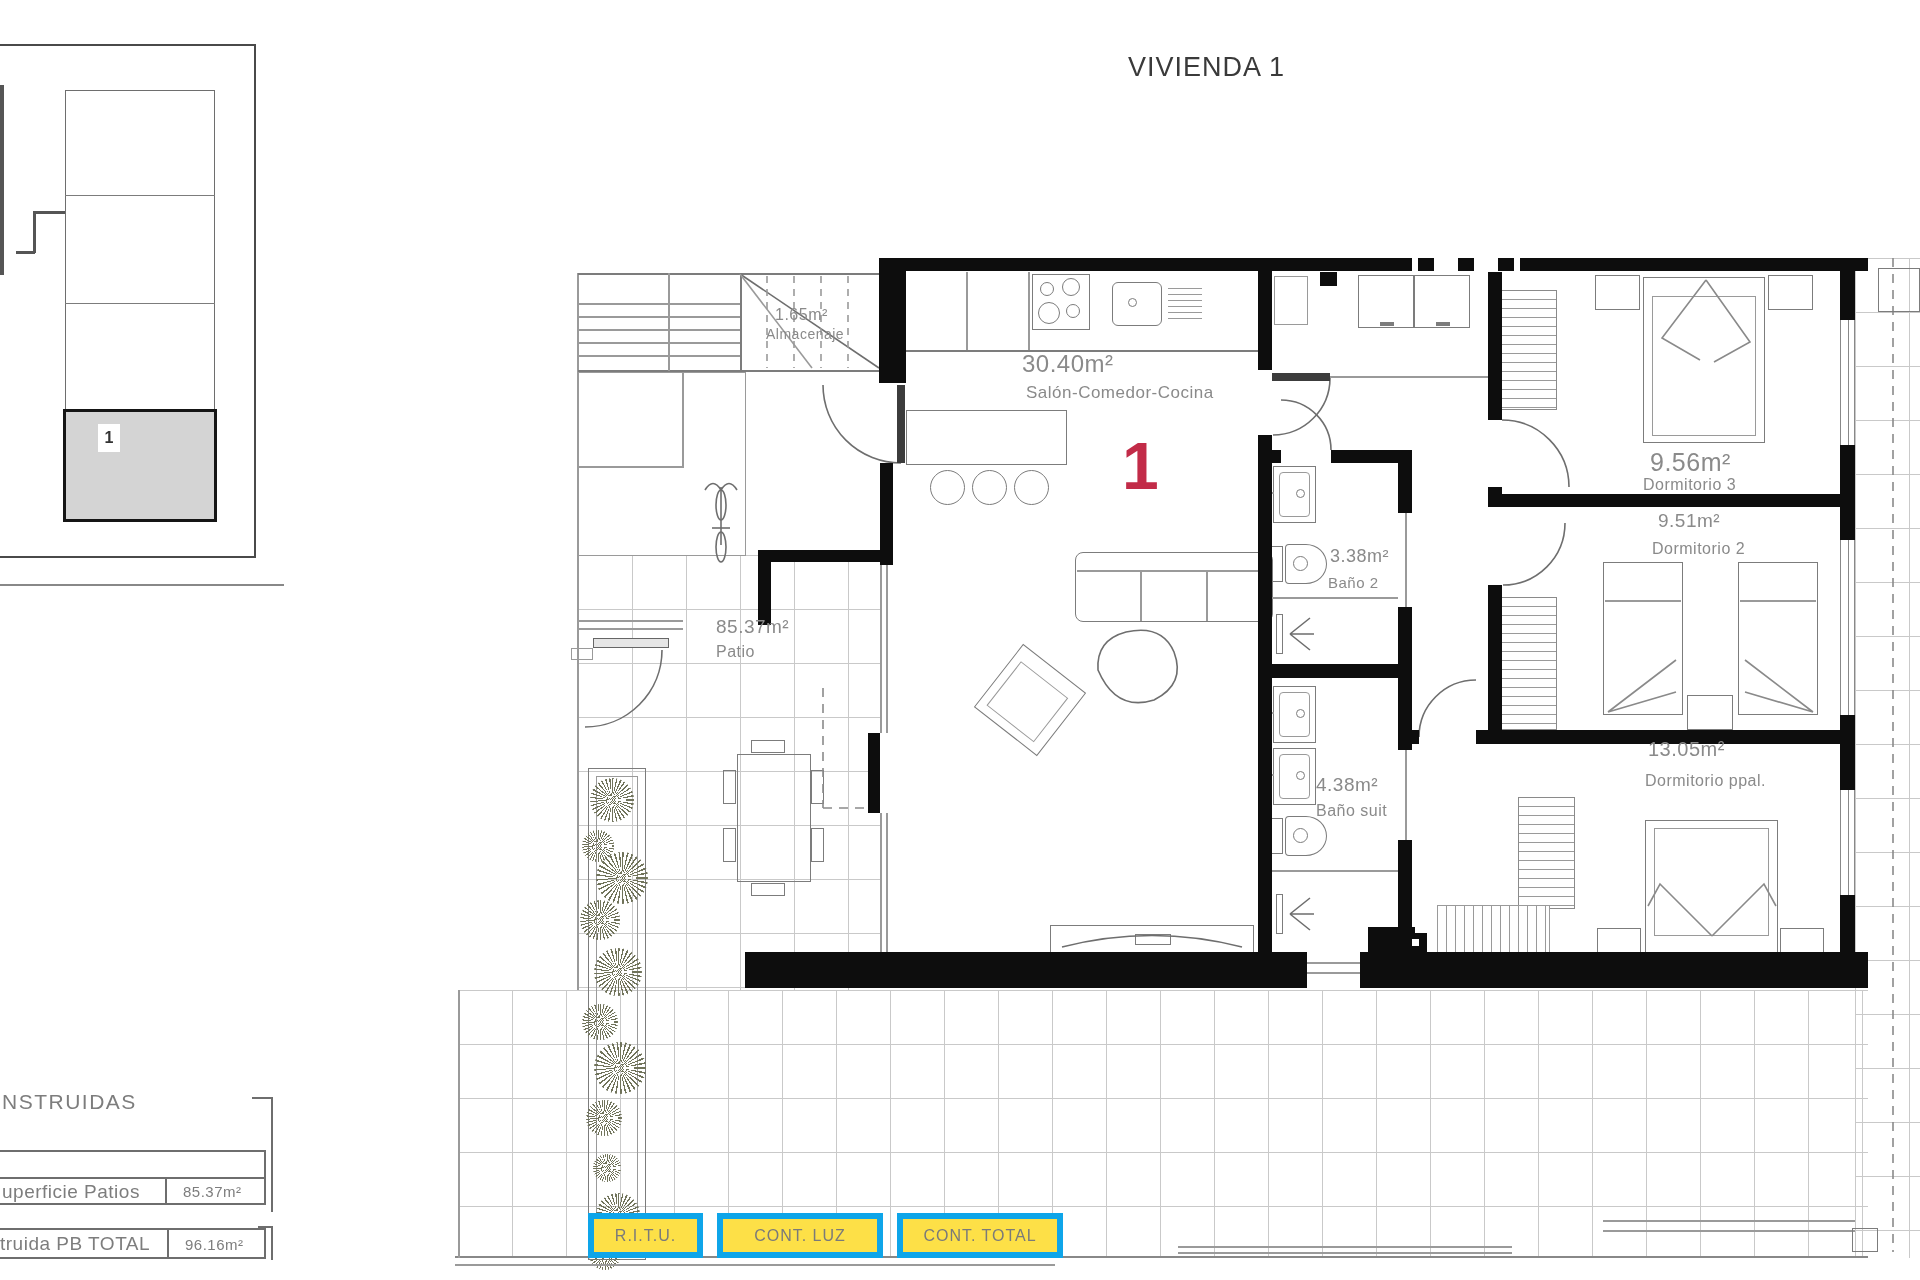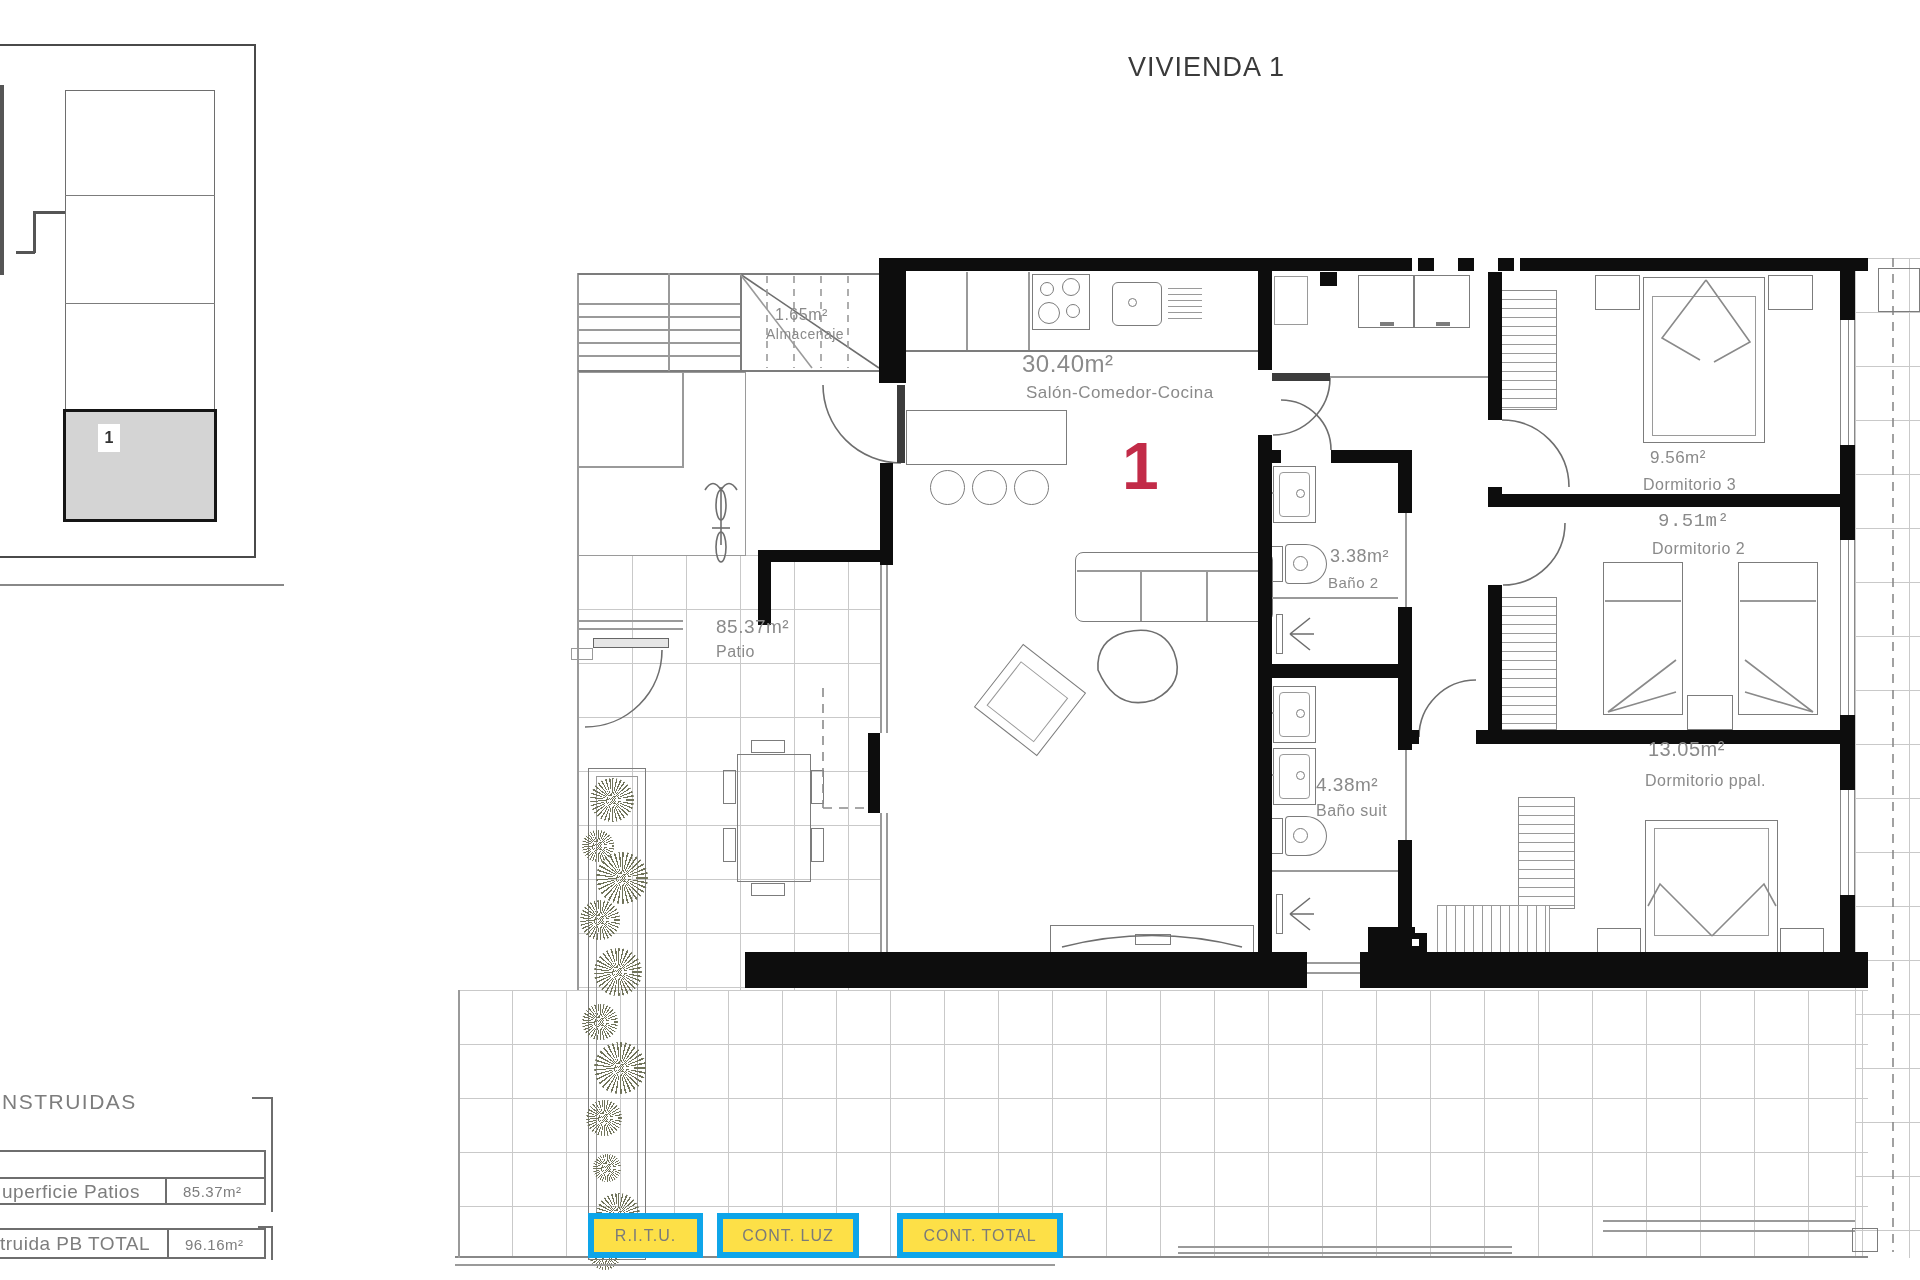--- a/index.html
+++ b/index.html
@@ -326,25 +326,25 @@
     <div class="glabel" style="left:766px;top:326px;font-size:14px;">Almacenaje</div>
     <div class="glabel" style="left:1022px;top:350px;font-size:24px;">30.40m²</div>
     <div class="glabel" style="left:1026px;top:383px;font-size:17px;">Salón-Comedor-Cocina</div>
     <div class="rednum" style="left:1122px;top:428px;">1</div>
     <div class="glabel" style="left:716px;top:616px;font-size:19px;">85.37m²</div>
     <div class="glabel" style="left:716px;top:643px;font-size:16px;">Patio</div>
     <div class="glabel" style="left:1330px;top:546px;font-size:18px;">3.38m²</div>
     <div class="glabel" style="left:1328px;top:574px;font-size:15px;">Baño 2</div>
     <div class="glabel" style="left:1316px;top:774px;font-size:19px;">4.38m²</div>
     <div class="glabel" style="left:1316px;top:802px;font-size:16px;">Baño suit</div>
-    <div class="glabel" style="left:1650px;top:448px;font-size:17px;">9.56m²</div>
+    <div class="glabel" style="left:1650px;top:448px;font-size:25px;">9.56m²</div>
     <div class="glabel" style="left:1643px;top:476px;font-size:16px;">Dormitorio 3</div>
-    <div class="glabel" style="left:1658px;top:510px;font-size:19px;font-family:Liberation Mono, monospace;">9.51m²</div>
+    <div class="glabel" style="left:1658px;top:510px;font-size:19px;">9.51m²</div>
     <div class="glabel" style="left:1652px;top:540px;font-size:16px;">Dormitorio 2</div>
     <div class="glabel" style="left:1648px;top:738px;font-size:20px;">13.05m²</div>
     <div class="glabel" style="left:1645px;top:772px;font-size:16px;">Dormitorio ppal.</div>
   </div>
 
   <div class="ubox" style="left:588px;width:115px;">R.I.T.U.</div>
-  <div class="ubox" style="left:717px;width:142px;">CONT. LUZ</div>
+  <div class="ubox" style="left:717px;width:166px;">CONT. LUZ</div>
   <div class="ubox" style="left:897px;width:166px;">CONT. TOTAL</div>
 
 </div>
 
 </body></html>

